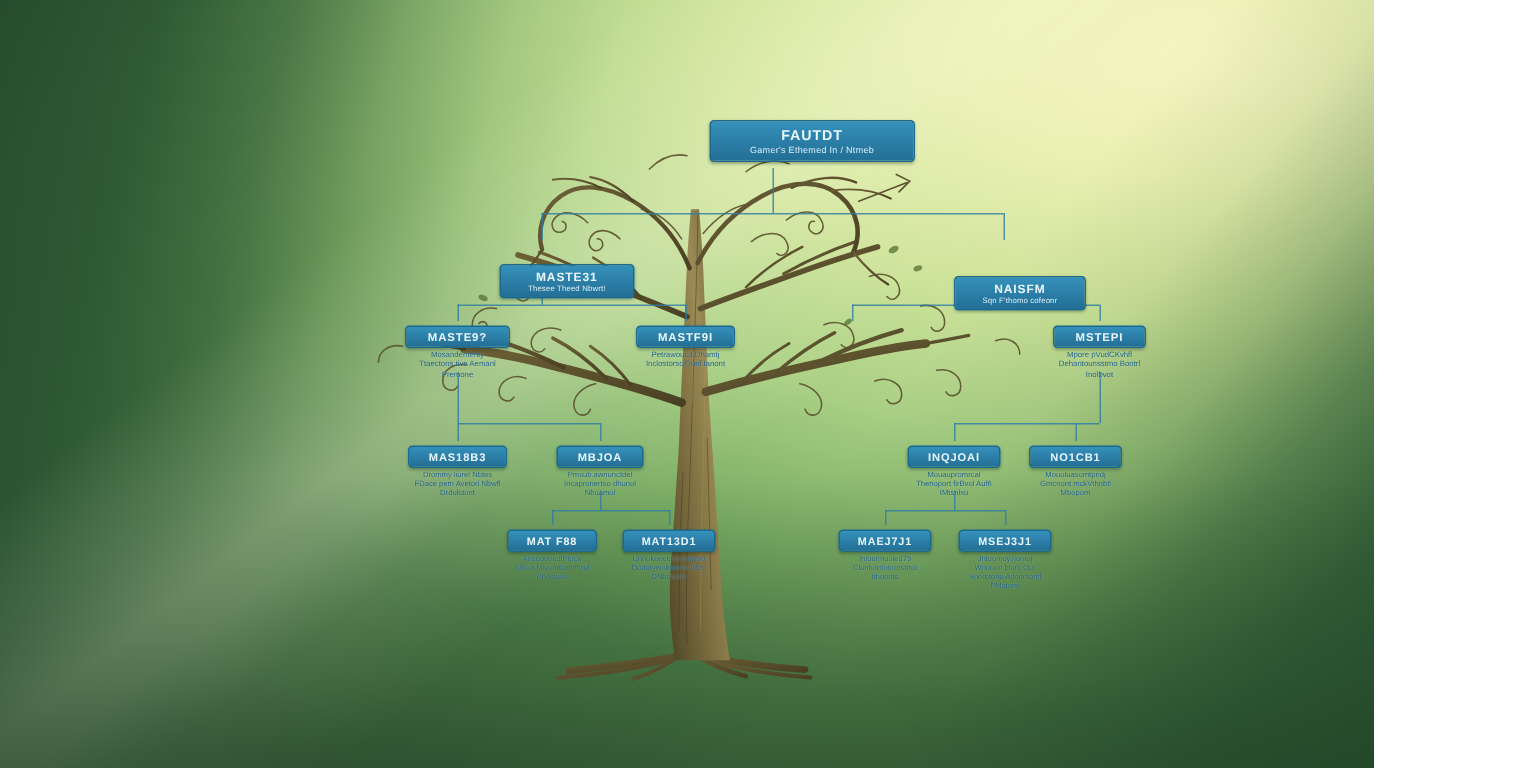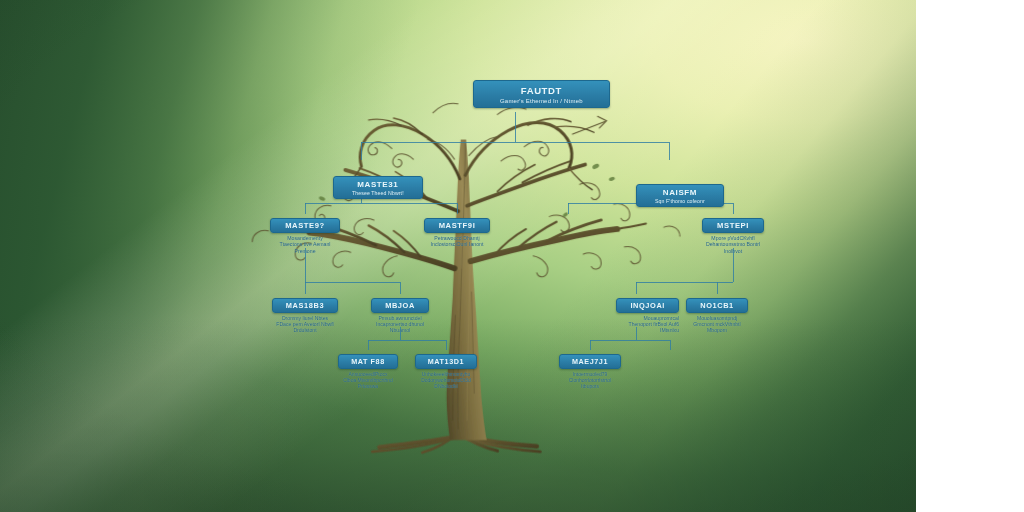--- a/index.html
+++ b/index.html
@@ -321,21 +321,21 @@
       <div class="sub" style="white-space:pre-line;">Drommy liurel Nbtes
 FDace pem Avetorl Nbwfl
 Drdulstont</div>
     </div>
     <div class="node n-l4" style="left:357px;top:294px;width:86px;">
       <div class="box"><span>MBJOA</span></div>
       <div class="sub" style="white-space:pre-line;">Pmsub.awnunctdel
 Incapronertso dhunol
 Nbuamol</div>
     </div>
-    <div class="node n-l4" style="left:593px;top:294px;width:86px;text-align:right;">
+    <div class="node n-l4" style="left:593px;top:294px;width:86px;">
       <div class="box"><span>INQJOAl</span></div>
       <div class="sub" style="white-space:pre-line;">Mouaupromrcal
 Thenoport firBvol Auf6
 IMtsnlxu</div>
     </div>
     <div class="node n-l4" style="left:674px;top:294px;width:86px;">
       <div class="box"><span>NO1CB1</span></div>
       <div class="sub" style="white-space:pre-line;">Mouoluasomtpndj
 Gmcnont mckVthnbtl
 Mbopom</div>
@@ -352,15 +352,22 @@
       <div class="sub" style="white-space:pre-line;">Unhokeeelthmomtyhu
 DodorywolromotoDt3d
 DNbolodbl</div>
     </div>
     <div class="node n-l5" style="left:547px;top:350px;width:86px;">
       <div class="box"><span>MAEJ7J1</span></div>
       <div class="sub" style="white-space:pre-line;">Intoermuoled79
 Clonhorrlotorrlstrtol
 Itbupots</div>
     </div>
+    <div class="node n-l5" style="left:627px;top:350px;width:86px;">
+      <div class="box"><span>MSEJ3J1</span></div>
+      <div class="sub" style="white-space:pre-line;">Jntoomoy'nomoj
+Wnuuon blon] Our
+Snorbtone Adonmontl
+PMotoml</div>
+    </div>
 
   </div>
 </div>
 
 </body></html>

